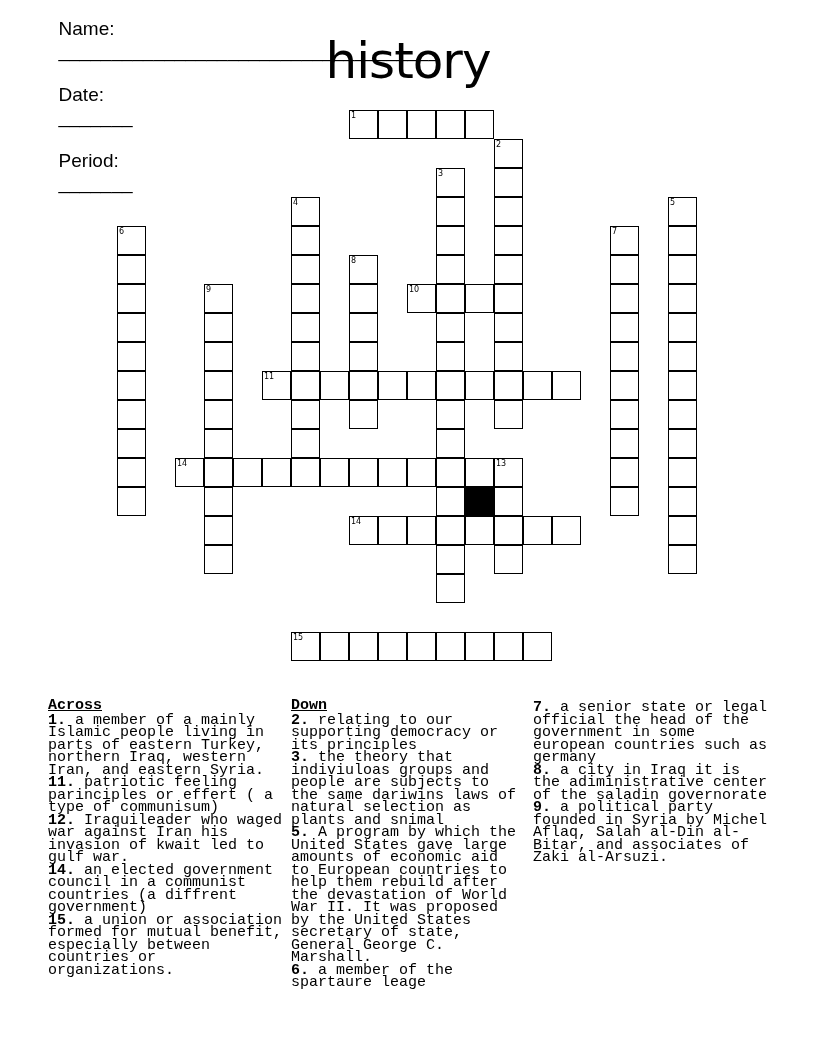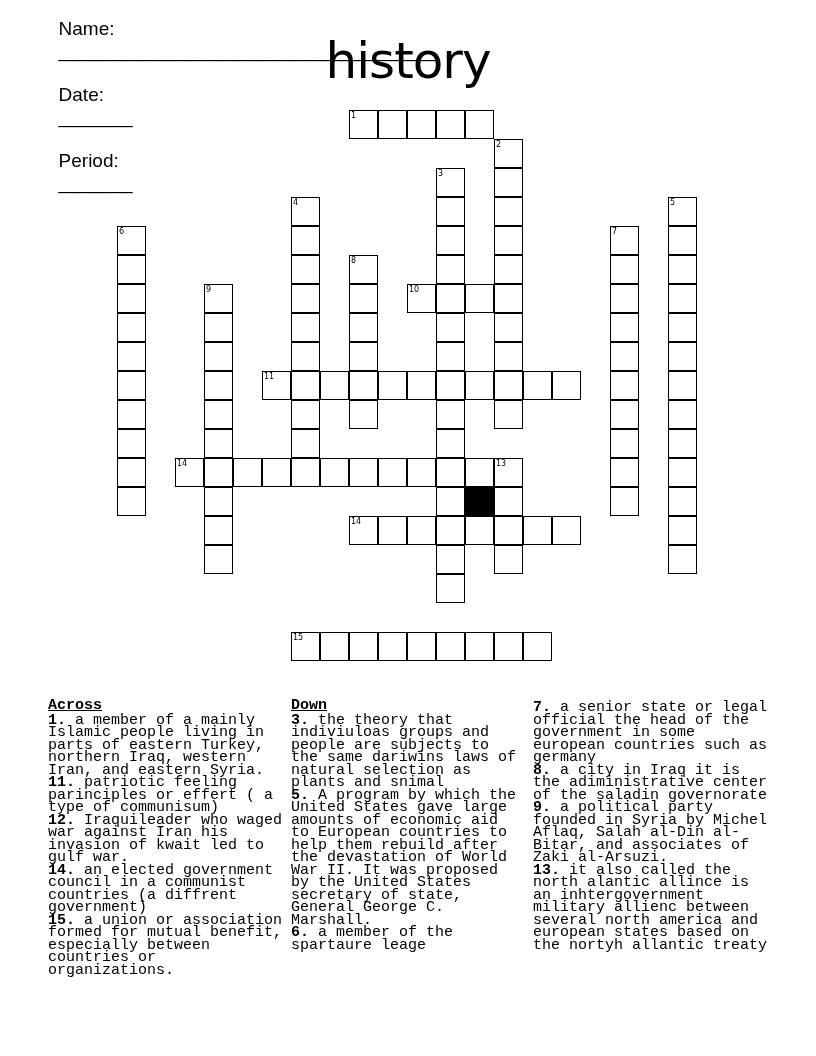--- a/index.html
+++ b/index.html
@@ -197,26 +197,26 @@
       <div class="clue"><b>11.</b><span> patriotic feeling parinciples or effert ( a type of communisum)</span></div>
       <div class="clue"><b>12.</b><span> Iraquileader who waged war against Iran his invasion of kwait led to gulf war.</span></div>
       <div class="clue"><b>14.</b><span> an elected government council in a communist countries (a diffrent government)</span></div>
       <div class="clue"><b>15.</b><span> a union or association formed for mutual benefit, especially between countries or organizations.</span></div>
     </div>
 </div>
 
 <div class="clues" style="left:291px; width:228px;">
   <div class="heading">Down</div>
   <div id="down-list-1">
+      <div class="clue"><b>2.</b><span> relating to our supporting democracy or its principles</span></div>
       <div class="clue"><b>3.</b><span> the theory that indiviuloas groups and people are subjects to the same dariwins laws of natural selection as plants and snimal</span></div>
       <div class="clue"><b>5.</b><span> A program by which the United States gave large amounts of economic aid to European countries to help them rebuild after the devastation of World War II. It was proposed by the United States secretary of state, General George C. Marshall.</span></div>
       <div class="clue"><b>6.</b><span> a member of the spartaure leage</span></div>
     </div>
 </div>
 
 <div class="clues" style="left:533px; width:240px; top:702px;">
   <div id="down-list-2">
       <div class="clue"><b>7.</b><span> a senior state or legal official the head of the government in some european countries such as germany</span></div>
       <div class="clue"><b>8.</b><span> a city in Iraq it is the adiministrative center of the saladin governorate</span></div>
       <div class="clue"><b>9.</b><span> a political party founded in Syria by Michel Aflaq, Salah al-Din al-Bitar, and associates of Zaki al-Arsuzi.</span></div>
-      <div class="clue"><b>13.</b><span> it also called the north alantic allince is an inhtergovernment military allienc between several north america and european states based on the nortyh allantic treaty</span></div>
     </div>
 </div>
 
 </body></html>

